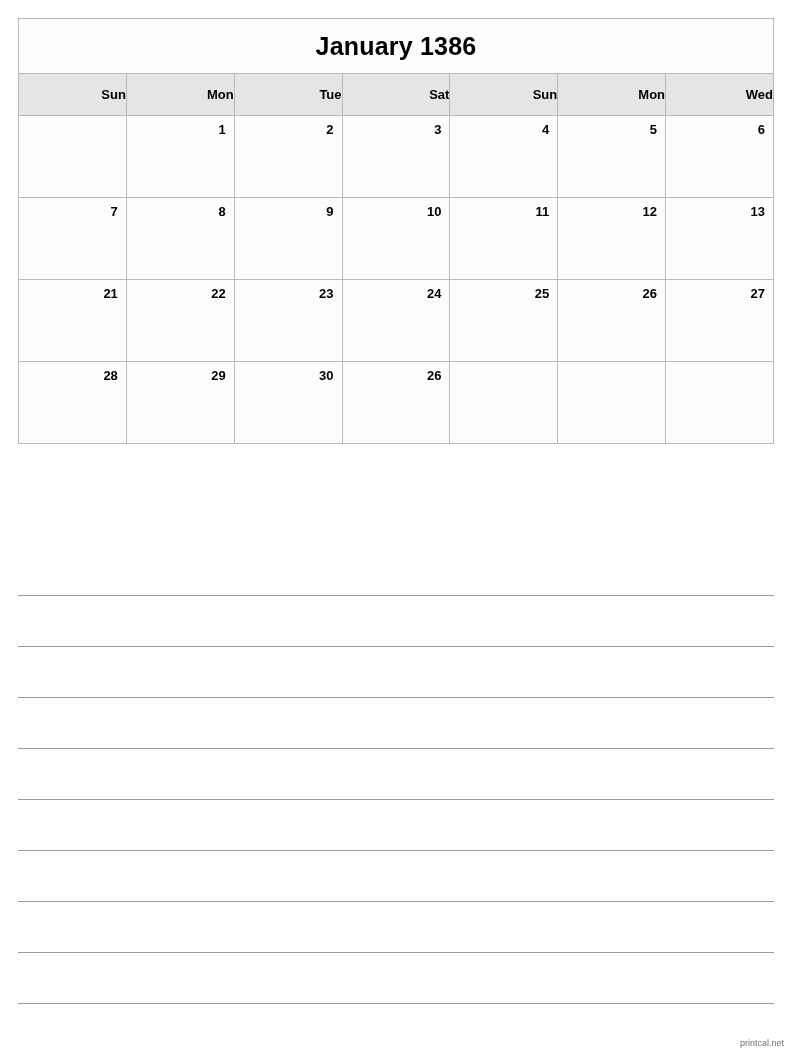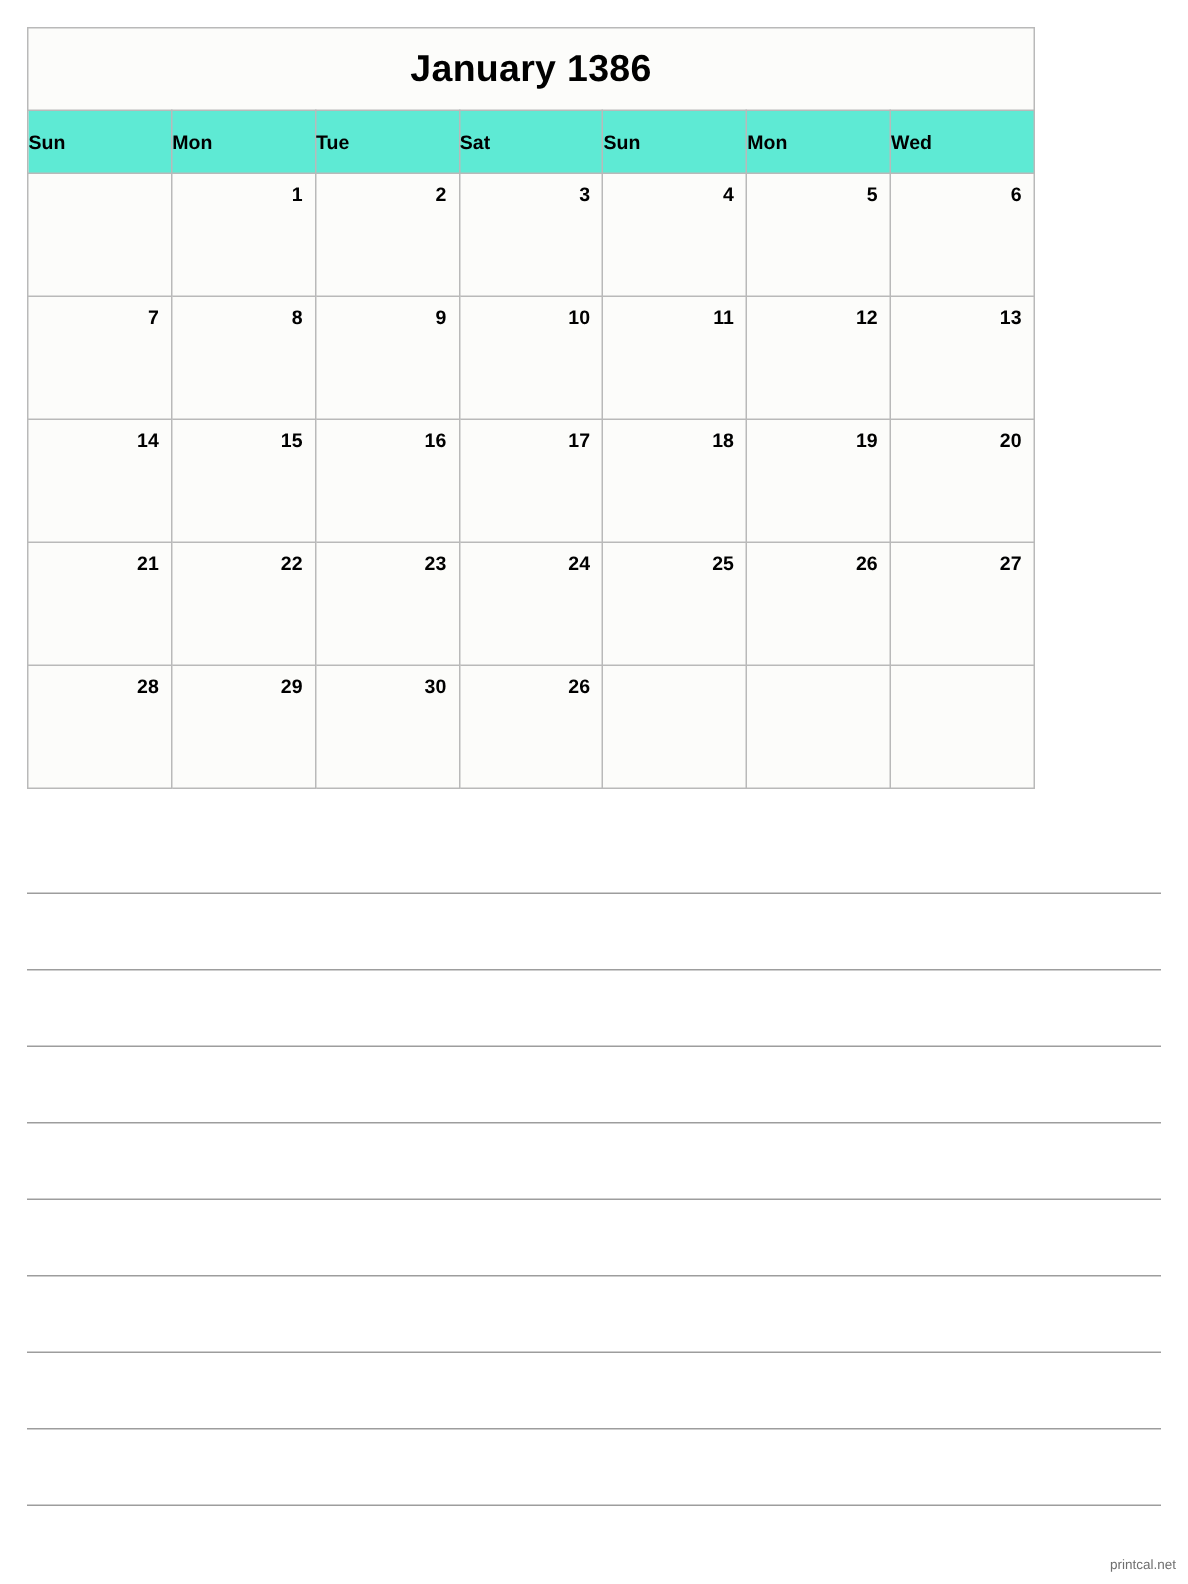--- a/index.html
+++ b/index.html
@@ -20,45 +20,45 @@
     box-sizing: border-box;
     position: relative;
   }
   .calendar-wrap {
     position: absolute;
     left: 18px;
     top: 18px;
     width: 756px;
   }
   table.calendar {
-    width: 672px;
+    width: 756px;
     border-collapse: collapse;
     table-layout: fixed;
     background: #fcfcfa;
   }
   table.calendar td, table.calendar th {
     border: 1px solid #b9b9b9;
   }
   .title-cell {
     height: 54px;
     text-align: center;
     vertical-align: middle;
     font-size: 25px;
     font-weight: bold;
     background: #fcfcfa;
     padding: 0;
     letter-spacing: 0.2px;
   }
   .dow-cell {
     height: 41px;
-    text-align: left;
+    text-align: right;
     vertical-align: middle;
     font-size: 13px;
     font-weight: bold;
-    background: #5eead4;
+    background: #e5e5e5;
     padding: 0;
   }
   .day-cell {
     height: 75px;
     vertical-align: top;
     text-align: right;
     font-size: 13px;
     font-weight: bold;
     background: #fcfcfa;
     padding: 6px 8px 0 0;
@@ -114,29 +114,20 @@
         <tr>
           <td class="day-cell">7</td>
           <td class="day-cell">8</td>
           <td class="day-cell">9</td>
           <td class="day-cell">10</td>
           <td class="day-cell">11</td>
           <td class="day-cell">12</td>
           <td class="day-cell">13</td>
         </tr>
         <tr>
-          <td class="day-cell">14</td>
-          <td class="day-cell">15</td>
-          <td class="day-cell">16</td>
-          <td class="day-cell">17</td>
-          <td class="day-cell">18</td>
-          <td class="day-cell">19</td>
-          <td class="day-cell">20</td>
-        </tr>
-        <tr>
           <td class="day-cell">21</td>
           <td class="day-cell">22</td>
           <td class="day-cell">23</td>
           <td class="day-cell">24</td>
           <td class="day-cell">25</td>
           <td class="day-cell">26</td>
           <td class="day-cell">27</td>
         </tr>
         <tr>
           <td class="day-cell">28</td>

